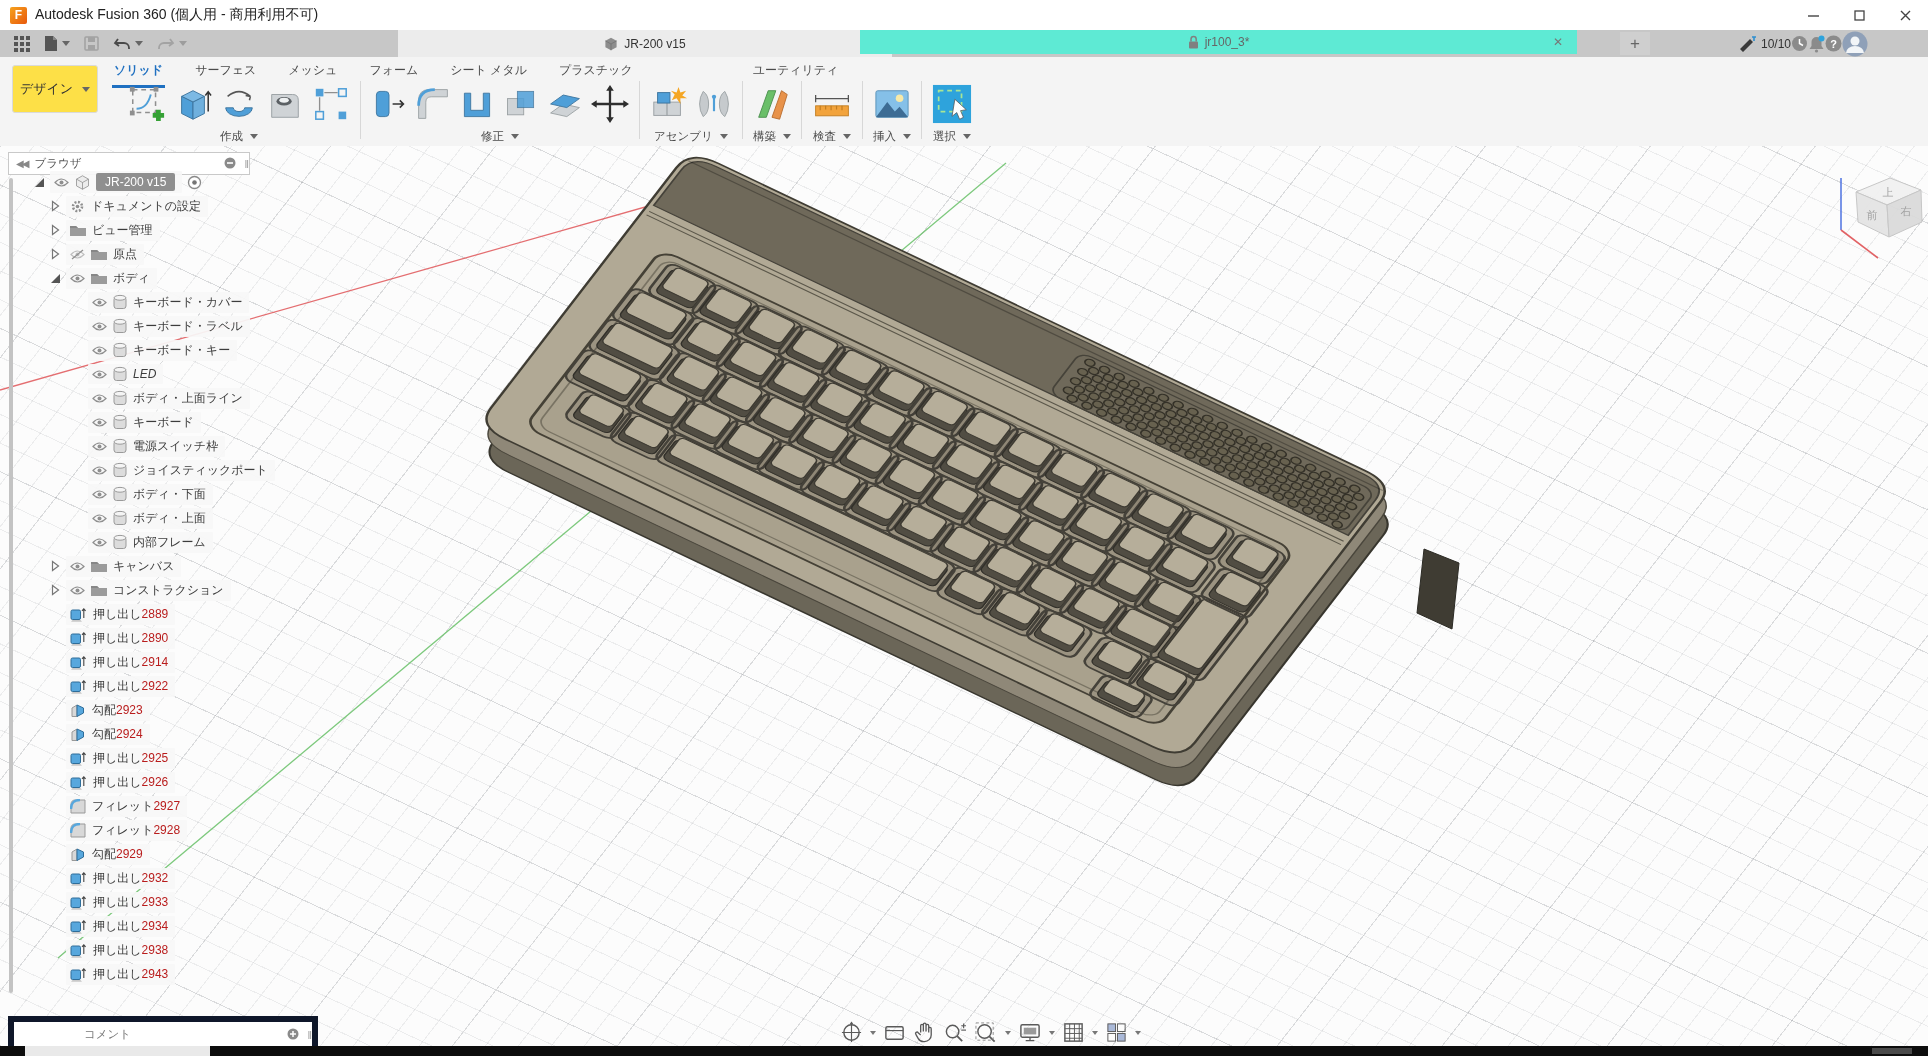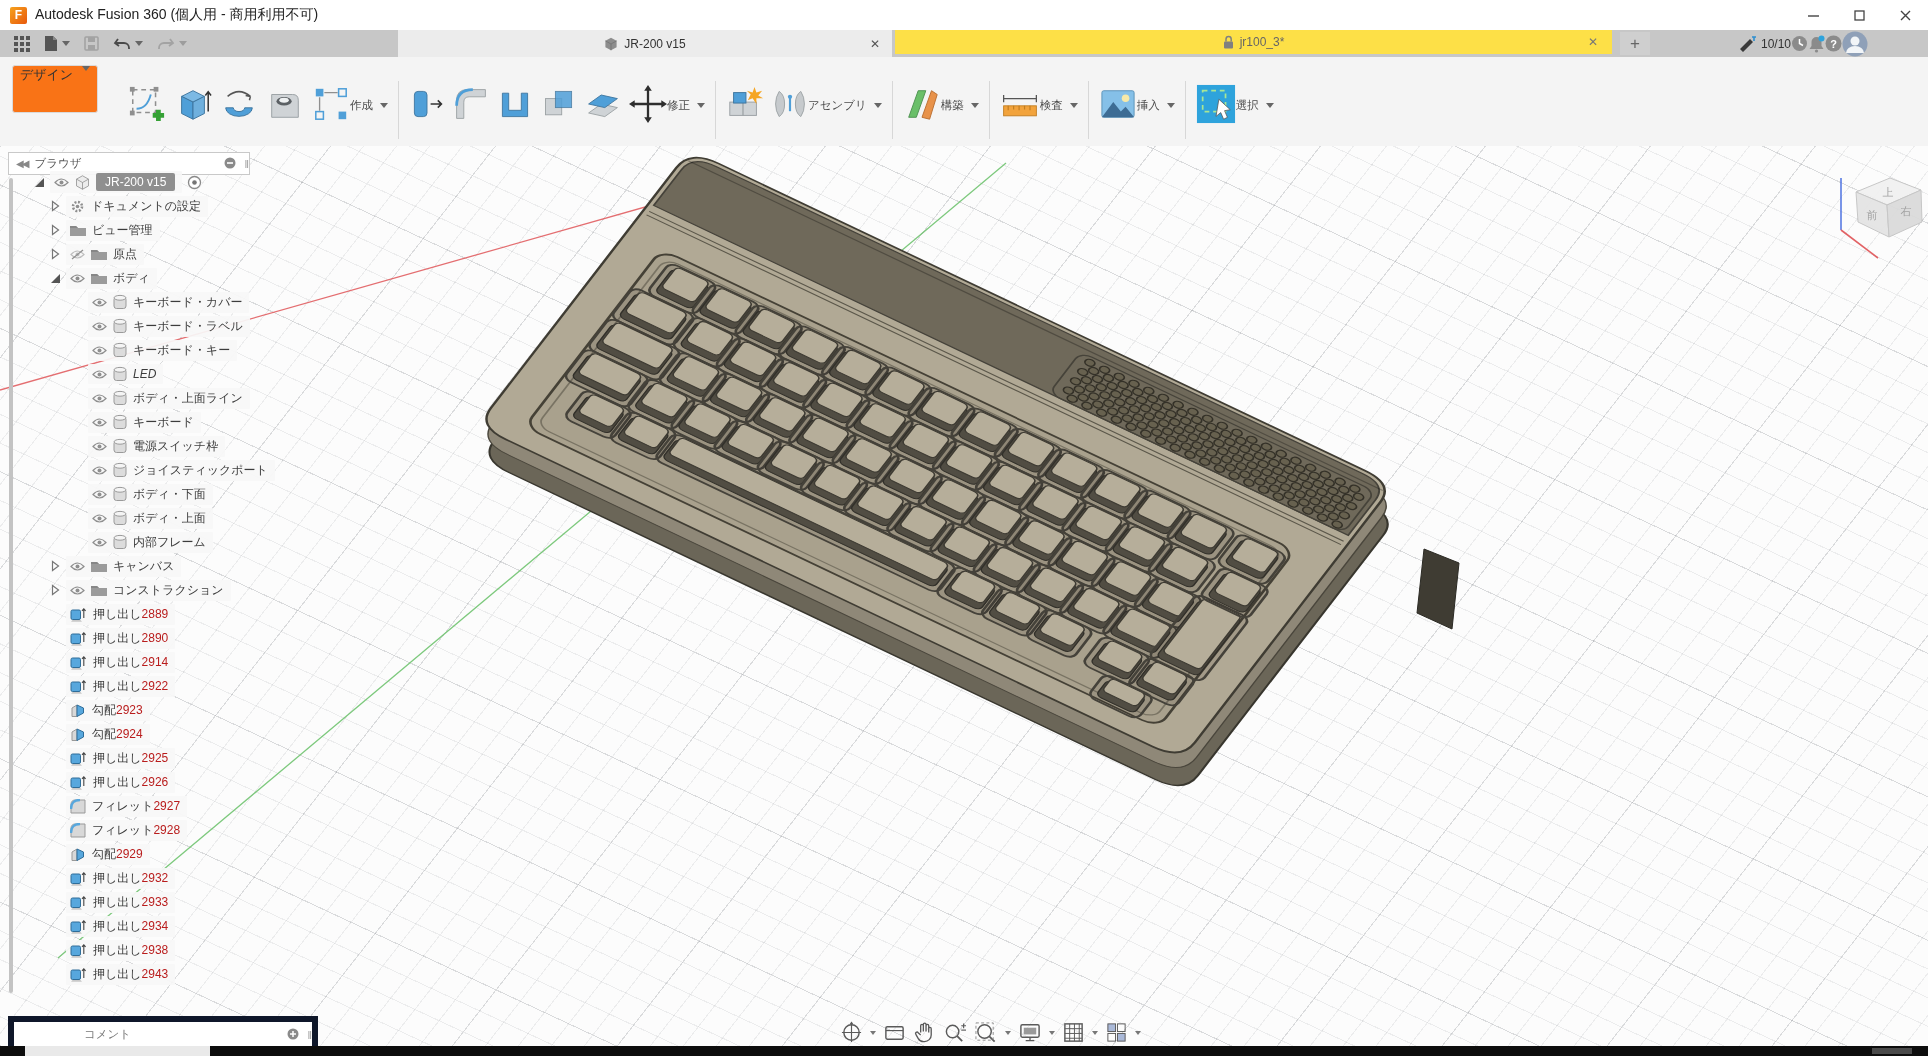--- a/index.html
+++ b/index.html
@@ -13,36 +13,36 @@
   #window-title{font-size:14px;color:#222;}
   #win-controls{position:absolute;right:0;top:0;height:30px;display:flex;}
   .winbtn{width:46px;height:30px;display:flex;align-items:center;justify-content:center;color:#444;font-size:13px;}
   
   #quickbar{position:absolute;left:0;top:30px;width:1928px;height:27px;background:#c7c7c7;display:flex;align-items:center;}
   .qicon{display:flex;align-items:center;margin-left:14px;}
   .caret{width:0;height:0;border-left:4px solid transparent;border-right:4px solid transparent;border-top:5px solid #666;margin-left:4px;}
   .caret.dis{border-top-color:#9d9d9d;}
   #doc-tab-active{position:absolute;left:398px;top:0;width:494px;height:27px;background:#ececec;display:flex;align-items:center;justify-content:center;font-size:12px;color:#333;}
   #doc-tab-active .close{position:absolute;right:12px;color:#555;font-size:12px;}
-  #doc-tab-inactive{position:absolute;left:895px;top:0;width:717px;height:24px;background:#fde047;display:flex;align-items:center;justify-content:center;font-size:12px;color:#666;}
+  #doc-tab-inactive{position:absolute;left:860px;top:0;width:717px;height:24px;background:#5eead4;display:flex;align-items:center;justify-content:center;font-size:12px;color:#666;}
   #doc-tab-inactive .close{position:absolute;right:14px;color:#777;font-size:12px;}
   #new-tab-btn{position:absolute;left:1620px;top:2px;width:30px;height:23px;background:#cfcfcf;color:#666;
     font-size:17px;display:flex;align-items:center;justify-content:center;}
   #qb-right{position:absolute;right:60px;top:0;height:27px;display:flex;align-items:center;gap:0;}
   #save-status{font-size:12px;color:#333;margin-left:3px;}
   
   #ribbon{position:absolute;left:0;top:57px;width:1928px;height:89px;background:#f4f4f4;border-bottom:1px solid #d5d5d5;}
-  #design-btn{position:absolute;left:12px;top:8px;width:84px;height:46px;background:#f97316;border:1px solid #dadada;border-radius:3px;
-     display:flex;justify-content:center;font-size:13px;color:#333;gap:5px;}
+  #design-btn{position:absolute;left:12px;top:8px;width:84px;height:46px;background:#fde047;border:1px solid #dadada;border-radius:3px;
+     display:flex;align-items:center;justify-content:center;font-size:13px;color:#333;gap:5px;}
   #ribbon-tabs{position:absolute;left:112px;top:2px;display:flex;gap:28px;align-items:flex-start;}
   .rtab{font-size:12px;color:#4a4a4a;padding:3px 2px 6px 2px;}
   .rtab.active{color:#1f70c1;font-weight:bold;border-bottom:3px solid #1f70c1;}
   .rtab:last-child{margin-left:88px;}
   #ribbon-icons{position:absolute;left:128px;top:24px;height:64px;display:flex;align-items:flex-start;}
-  .rgroup{display:flex;flex-direction:row;align-items:center;text-align:center;}
+  .rgroup{display:flex;flex-direction:column;align-items:center;text-align:center;}
   .rgrow{display:flex;align-items:center;gap:8px;height:46px;}
   .rglabel{font-size:11.5px;color:#4a4a4a;margin-top:2px;display:flex;align-items:center;gap:3px;}
   .rsep{width:1px;height:58px;background:#d7d7d7;margin:0 10px;}
   .ricon{display:flex;}
   
   #canvas{position:absolute;left:0;top:146px;width:1928px;height:900px;background-color:#fcfcfc;
     background-image:
       repeating-linear-gradient(25deg, rgba(95,100,108,0.10) 0 1px, transparent 1px 26px),
       repeating-linear-gradient(128deg, rgba(95,100,108,0.10) 0 1px, transparent 1px 26px),
       repeating-linear-gradient(25deg, rgba(95,100,108,0.13) 0 1px, transparent 1px 130px),
@@ -209,20 +209,29 @@
           </svg>
       </span>
     </div>
   </div>
 
   <div id="ribbon">
     <div id="design-btn">
       <span>デザイン</span>
         <span class="caret"></span>
     </div>
+    <div id="ribbon-tabs">
+        <span class="rtab active">ソリッド</span>
+        <span class="rtab">サーフェス</span>
+        <span class="rtab">メッシュ</span>
+        <span class="rtab">フォーム</span>
+        <span class="rtab">シート メタル</span>
+        <span class="rtab">プラスチック</span>
+        <span class="rtab">ユーティリティ</span>
+      </div>
     <div id="ribbon-icons">
 
       <div class="rgroup">
         <div class="rgrow">
           <span class="ricon">
               <svg width="38" height="38" viewBox="0 0 40 40">
                 <rect x="5" y="5" width="24" height="24" fill="none" stroke="#8f8f8f" stroke-width="1.6" stroke-dasharray="5 4"></rect>
                 <rect x="2" y="2" width="5" height="5" fill="#8f8f8f"></rect>
                 <rect x="27" y="2" width="5" height="5" fill="#8f8f8f"></rect>
                 <rect x="2" y="27" width="5" height="5" fill="#8f8f8f"></rect>

